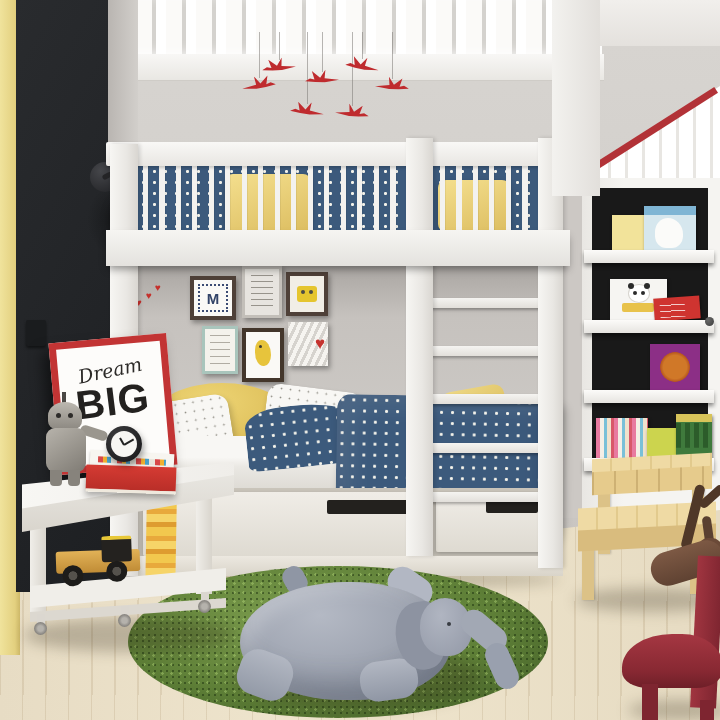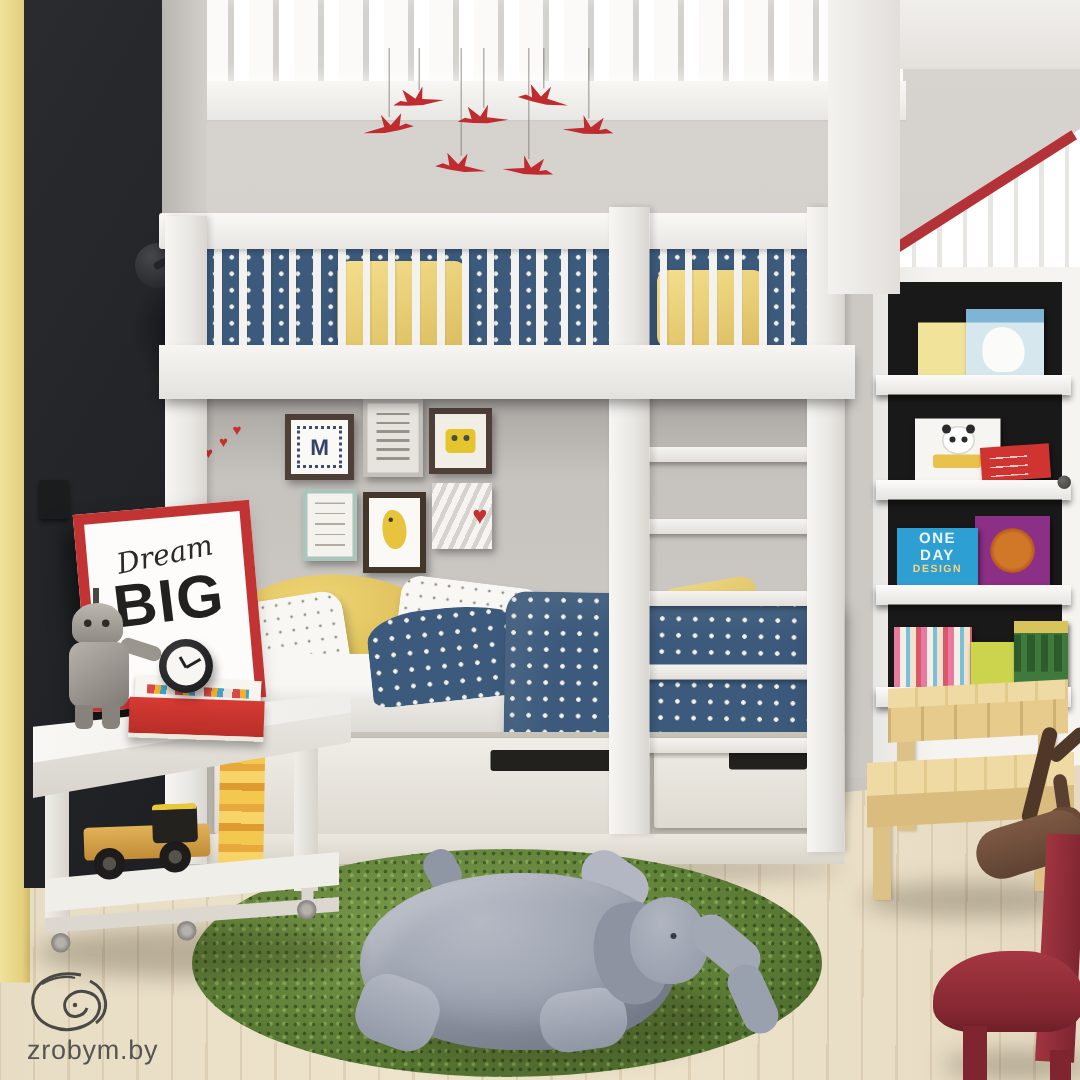--- a/index.html
+++ b/index.html
@@ -313,25 +313,20 @@
         <i class="l"></i>
         <i class="r"></i>
       </div>
     <div class="wrap"></div>
   </div>
   <div class="abs book" id="bk-red2"></div>
   <div class="abs ledge" style="top:320px"></div>
   <div class="abs book" id="bk-purple">
     <div class="ring"></div>
   </div>
-  <div class="abs book" id="bk-oneday">
-    <span class="l1">ONE</span>
-    <span class="l2">DAY</span>
-    <span class="l3">DESIGN</span>
-  </div>
   <div class="abs ledge" style="top:390px"></div>
   <div class="abs book" id="bk-stripe"></div>
   <div class="abs book" id="bk-lime"></div>
   <div class="abs book" id="bk-trees"></div>
   <div class="abs ledge" style="top:458px"></div>
   <div class="abs" id="wardrobe-knob"></div>
 
   <div class="abs" id="floor"></div>
   <div class="abs fshadow" style="left:130px;top:570px;width:430px;height:18px"></div>
 
@@ -508,23 +503,14 @@
   <div class="abs" id="deer-antler1b"></div>
   <div class="abs" id="deer-antler2"></div>
   <div class="abs" id="deer-body"></div>
   <div class="abs" id="deer-arm"></div>
   <div class="abs fshadow" style="left:628px;top:700px;width:100px;height:20px"></div>
   <div class="abs" id="chair-back"></div>
   <div class="abs" id="chair-seat"></div>
   <div class="abs chair-leg" style="left:642px;top:684px;width:16px;height:36px"></div>
   <div class="abs chair-leg" style="left:700px;top:700px;width:14px;height:20px"></div>
 
-  <div class="abs" id="watermark">
-    <svg width="64" height="52" viewBox="0 0 64 52">
-      <path d="M40 6 C18 2 6 14 8 26 C10 40 28 46 42 40 C54 35 56 22 46 18 C36 14 26 22 30 30 C33 36 42 34 44 28" fill="none" stroke="#3a3a3a" stroke-width="2"></path>
-      <path d="M46 10 C58 16 60 30 50 38" fill="none" stroke="#3a3a3a" stroke-width="2"></path>
-      <path d="M14 12 C20 8 30 6 36 8" fill="none" stroke="#3a3a3a" stroke-width="1.5"></path>
-      <circle cx="36" cy="26" r="1.5" fill="#3a3a3a"></circle>
-    </svg>
-    <span class="wm-text">zrobym.by</span>
-  </div>
 
 </div>
 
 </body></html>

